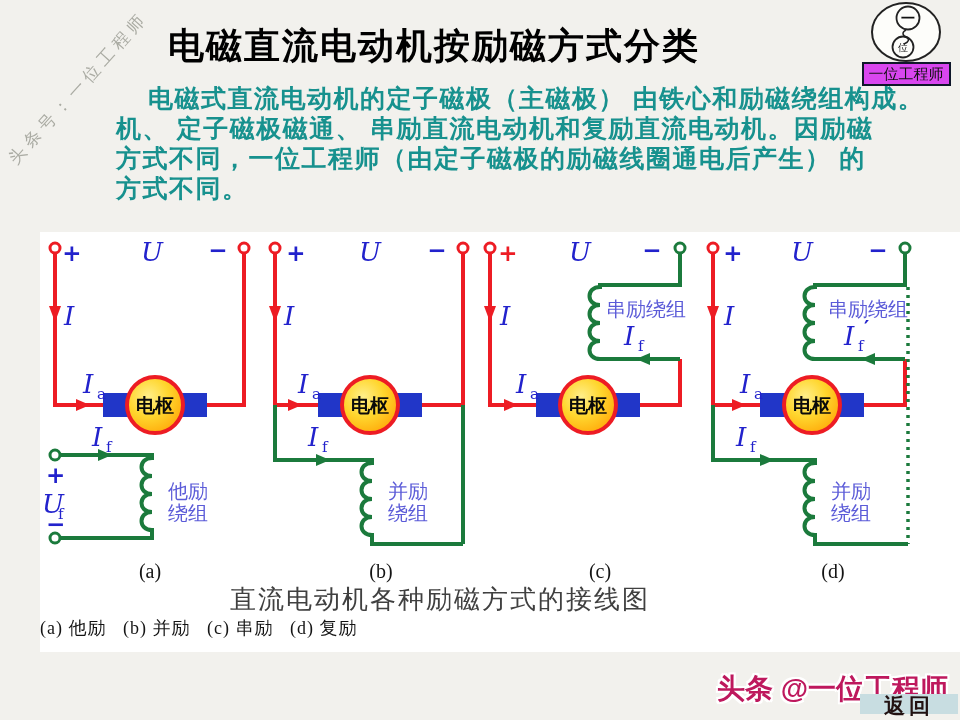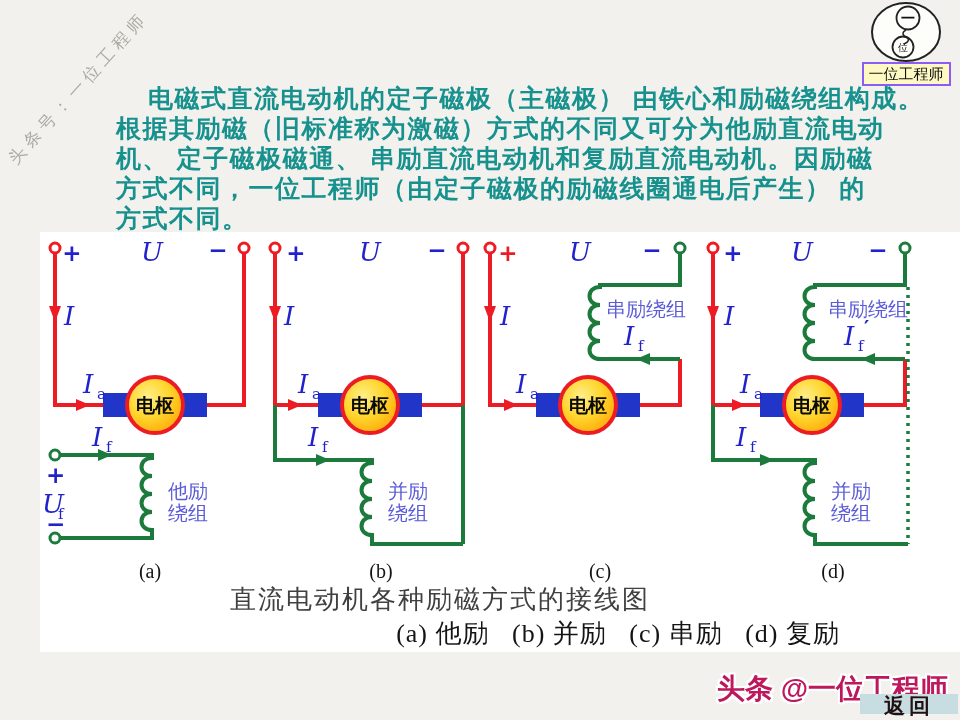--- a/index.html
+++ b/index.html
@@ -12,29 +12,29 @@
   .title{position:absolute;left:168px;top:22px;font-size:36px;font-weight:900;color:#000;
          letter-spacing:2px;white-space:nowrap;}
   
   .paragraph{position:absolute;left:92px;top:84px;width:832px;color:#17918e;
              font-family:"Liberation Serif",serif;font-weight:bold;font-size:25px;
              line-height:30px;letter-spacing:1.5px;margin-left:24px;}
   .paragraph .pline{white-space:nowrap;}
   .paragraph .pline.first{text-indent:32px;}
   
   .logo{position:absolute;right:2px;top:2px;width:104px;display:flex;flex-direction:column;align-items:center;}
-  .logo-box{border:2px solid #8b5cf6;background:#fef9c3;font-family:"Liberation Serif",serif;
+  .logo-box{border:2px solid #0f172a;background:#d946ef;font-family:"Liberation Serif",serif;
             font-size:15px;color:#111;padding:0 5px;line-height:20px;white-space:nowrap;margin-top:-2px;}
   
   .panel{position:absolute;left:40px;top:232px;width:920px;height:420px;background:#ffffff;}
   .circuits-svg{position:absolute;left:0;top:8px;}
   .caption{position:absolute;left:0;top:350px;width:800px;text-align:center;color:#404040;
            font-family:"Liberation Serif",serif;font-size:26px;letter-spacing:2px;white-space:pre;}
-  .subcaption{position:absolute;left:0;top:384px;width:800px;text-align:right;color:#141414;
-              font-family:"Liberation Serif",serif;font-size:26px;letter-spacing:1px;white-space:pre;}
+  .subcaption{position:absolute;left:0;top:384px;width:800px;text-align:left;color:#141414;
+              font-family:"Liberation Serif",serif;font-size:18px;letter-spacing:1px;white-space:pre;}
   
   .credit{position:absolute;right:12px;top:670px;font-size:28px;font-weight:bold;color:#be185d;white-space:nowrap;
           text-shadow:-2px -2px 0 #fff,2px -2px 0 #fff,-2px 2px 0 #fff,2px 2px 0 #fff,
                       0 -2px 0 #fff,0 2px 0 #fff,-2px 0 0 #fff,2px 0 0 #fff;}
   .back-btn{position:absolute;right:2px;top:694px;width:98px;height:20px;background:#c8dde1;
             text-align:center;font-family:"Liberation Serif",serif;font-weight:bold;font-size:21px;
             color:#221111;line-height:25px;letter-spacing:4px;cursor:pointer;}
   
   .wr{stroke:#ed1c24;stroke-width:4;fill:none;}
   .wg{stroke:#1b7a3c;stroke-width:4;fill:none;}
@@ -55,36 +55,36 @@
   text.cap{fill:#141414;font-family:"Liberation Serif",serif;font-size:20px;}
   .mid{text-anchor:middle;}
 </style>
 </head>
 <body>
 
 <div class="slide">
 
   <div class="watermark">头条号：一位工程师</div>
 
+  <div class="title">电磁直流电动机按励磁方式分类</div>
 
   <div class="logo">
     <svg width="76" height="62" viewBox="0 0 76 62">
       <ellipse cx="38" cy="30" rx="34" ry="29" fill="#fdfdfa" stroke="#222" stroke-width="2"></ellipse>
       <circle cx="40" cy="16" r="11.5" fill="none" stroke="#222" stroke-width="1.8"></circle>
       <circle cx="35" cy="45" r="10.5" fill="none" stroke="#222" stroke-width="1.8"></circle>
       <path d="M38,28 c-4,2 -4,5 0,7 c4,2 3,5 -2,7" fill="none" stroke="#222" stroke-width="1.5"></path>
       <text x="40" y="21" class="mid" font-size="14" font-weight="bold" fill="#111">一</text>
       <text x="35" y="49" class="mid" font-size="10" fill="#111">位</text>
     </svg>
     <div class="logo-box">一位工程师</div>
   </div>
 
   <div class="paragraph">
     <div class="pline first">电磁式直流电动机的定子磁极（主磁极） 由铁心和励磁绕组构成。</div>
-    <div class="pline">根据其励磁（旧标准称为激磁）方式的不同又可分为他励直流电动</div>
     <div class="pline">机、 定子磁极磁通、 串励直流电动机和复励直流电动机。因励磁</div>
     <div class="pline">方式不同，一位工程师（由定子磁极的励磁线圈通电后产生） 的</div>
     <div class="pline">方式不同。</div>
   </div>
 
   <div class="panel">
     <svg class="circuits-svg" width="920" height="345" viewBox="0 0 920 345">
       <defs>
         <radialGradient id="armGrad" cx="38%" cy="35%" r="80%">
           <stop offset="0%" stop-color="#ffef8a"></stop>

